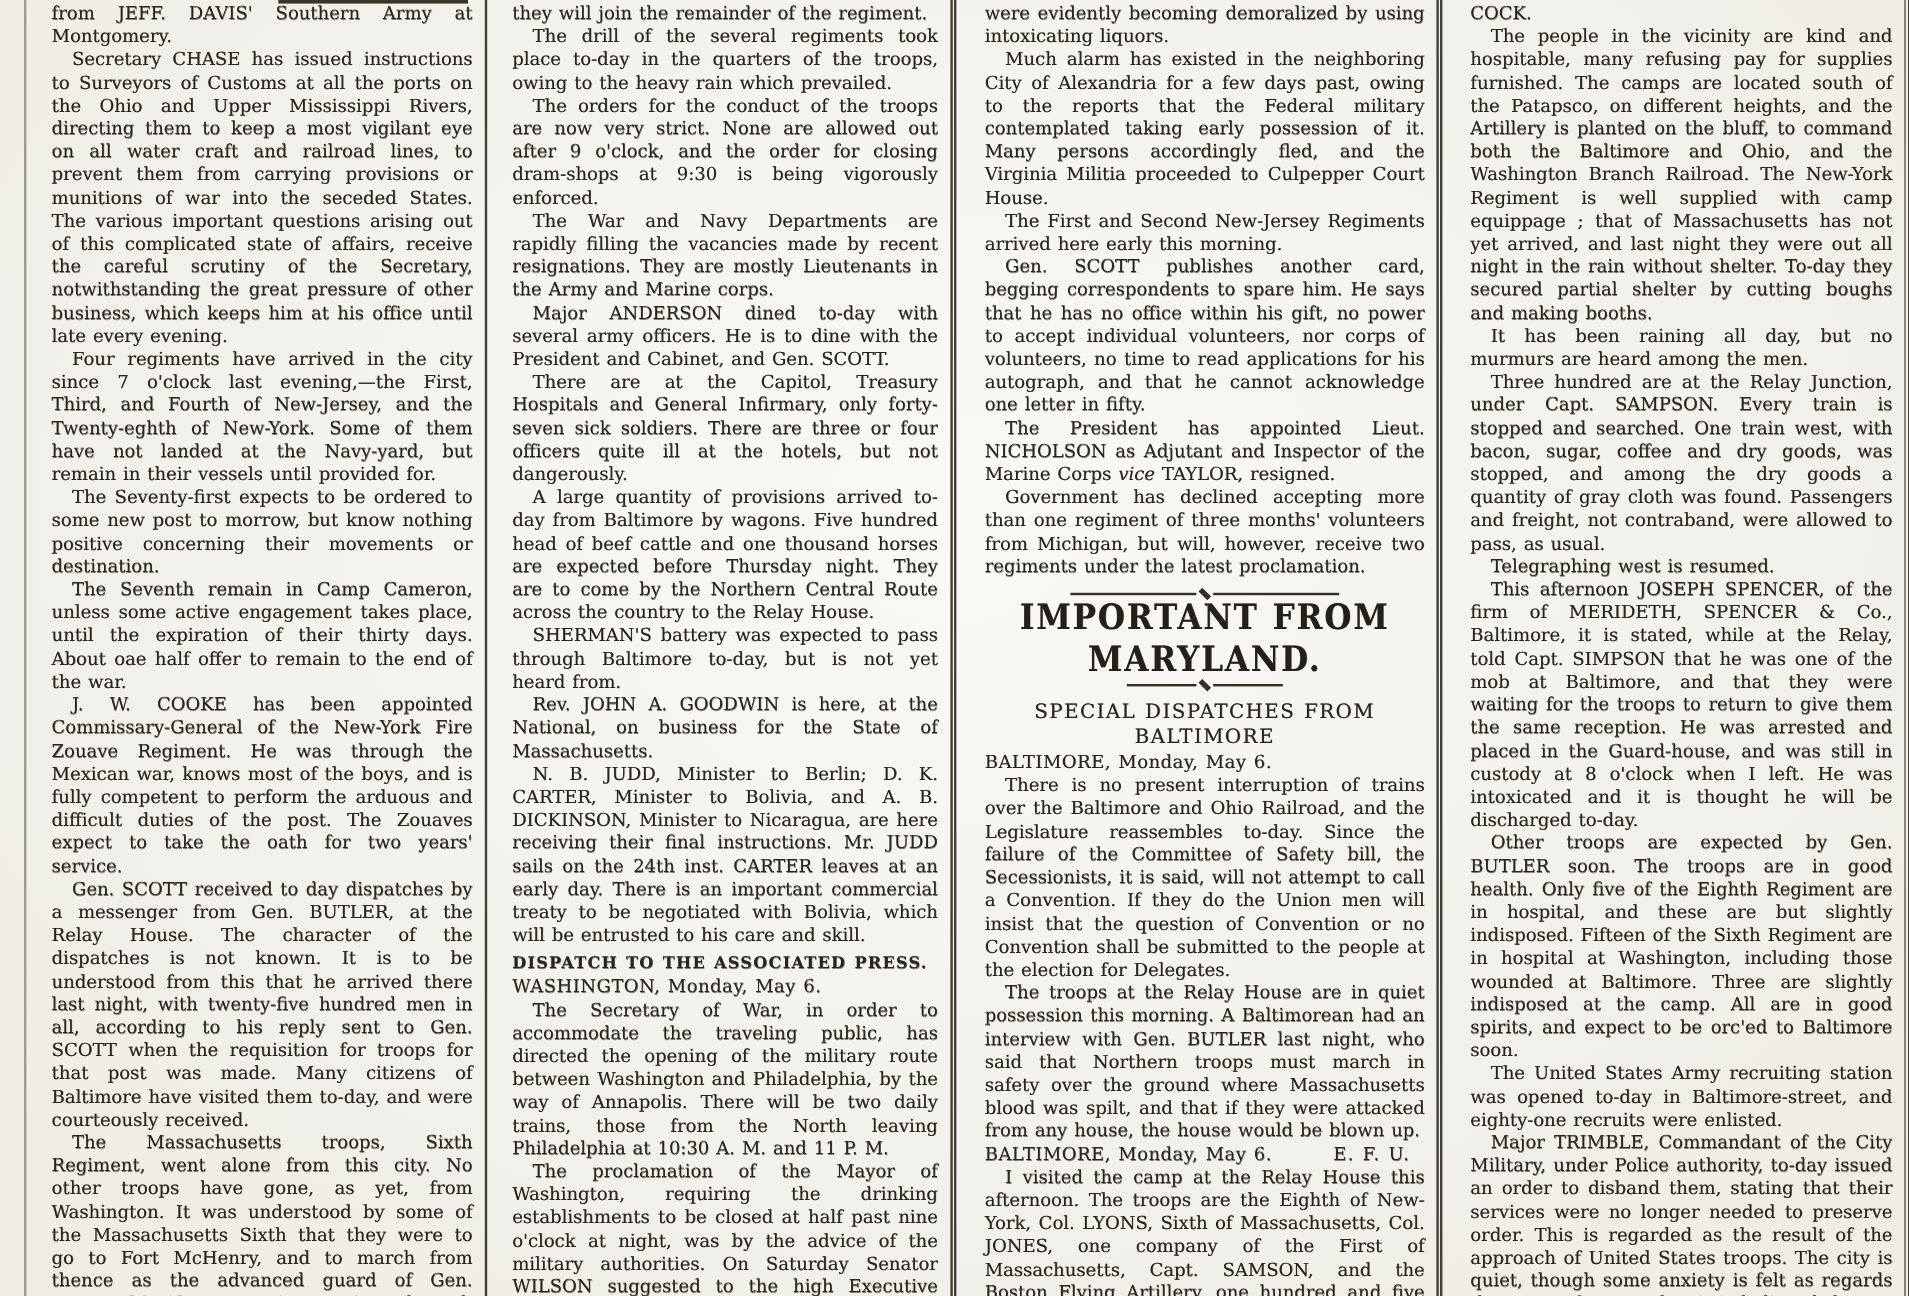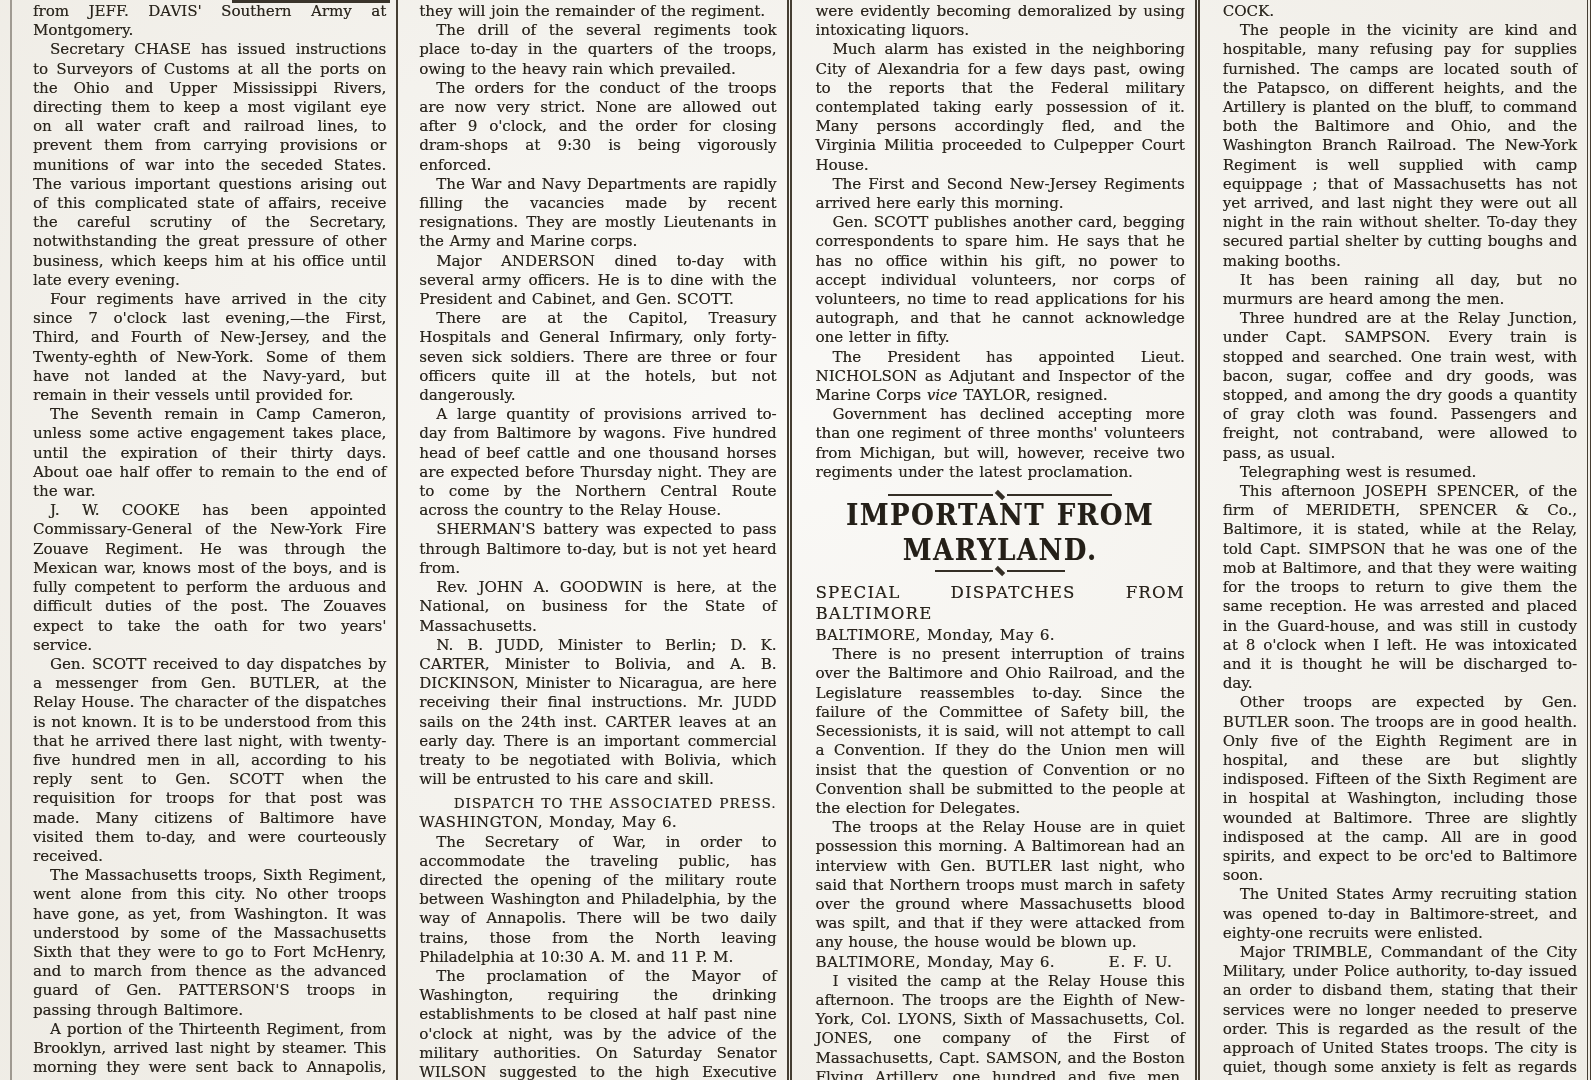--- a/index.html
+++ b/index.html
@@ -10,21 +10,21 @@
     font-family: "DejaVu Serif", serif;
   }
   .page {
     position: relative;
     width: 1591px; height: 1080px;
     background: #f5f3ee;
     background-image: radial-gradient(ellipse at 50% 40%, rgba(255,255,255,0.5), rgba(222,217,205,0.25) 90%);
     display: flex;
     color: #29241c;
     box-sizing: border-box;
-    padding-left: 10px;
+    padding-left: 20px;
   }
   .col {
     box-sizing: border-box;
     height: 1080px;
     overflow: hidden;
     padding: 2px 10px 0 21px;
     text-align: justify;
     font-size: 15px;
     line-height: 19.2px;
     word-spacing: 1px;
@@ -50,28 +50,29 @@
     font-weight: bold;
     letter-spacing: 1.5px;
     transform: scaleY(1.12);
     text-indent: 0;
     color: #241f18;
   }
   h3.subhead {
     margin: 7px 0 2px;
     font-size: 16.5px; line-height: 21px;
     font-weight: 400;
+    text-align: center;
     letter-spacing: 1.2px;
     text-indent: 0;
   }
   h4.subhead-sm {
     margin: 5px 0 1px;
     font-size: 13.5px; line-height: 18px;
-    font-weight: normal;
-    text-align: right;
+    font-weight: bold;
+    text-align: left;
     letter-spacing: 1px;
     text-indent: 0;
   }
   .orn { display: flex; align-items: center; justify-content: center; margin: 3px 0; }
   .orn .oline { height: 2px; background: #342e25; }
   .orn.top .oline { width: 105px; }
   .orn.bottom .oline { width: 58px; }
   .orn .odi {
     width: 8px; height: 8px; background: #342e25;
     transform: rotate(45deg) scale(1.3,0.55);
@@ -82,20 +83,21 @@
 </style>
 </head>
 <body>
 
 <div class="page">
   <div class="fragment"></div>
   <div class="col col-1">
       <p class="cont">from JEFF. DAVIS' Southern Army at Montgomery.</p>
       <p>Secretary CHASE has issued instructions to Surveyors of Customs at all the ports on the Ohio and Upper Mississippi Rivers, directing them to keep a most vigilant eye on all water craft and railroad lines, to prevent them from carrying provisions or munitions of war into the seceded States. The various important questions arising out of this complicated state of affairs, receive the careful scrutiny of the Secretary, notwithstanding the great pressure of other business, which keeps him at his office until late every evening.</p>
       <p>Four regiments have arrived in the city since 7 o'clock last evening,—the First, Third, and Fourth of New-Jersey, and the Twenty-eghth of New-York. Some of them have not landed at the Navy-yard, but remain in their vessels until provided for.</p>
+      <p>The Seventy-first expects to be ordered to some new post to morrow, but know nothing positive concerning their movements or destination.</p>
       <p>The Seventh remain in Camp Cameron, unless some active engagement takes place, until the expiration of their thirty days. About oae half offer to remain to the end of the war.</p>
       <p>J. W. COOKE has been appointed Commissary-General of the New-York Fire Zouave Regiment. He was through the Mexican war, knows most of the boys, and is fully competent to perform the arduous and difficult duties of the post. The Zouaves expect to take the oath for two years' service.</p>
       <p>Gen. SCOTT received to day dispatches by a messenger from Gen. BUTLER, at the Relay House. The character of the dispatches is not known. It is to be understood from this that he arrived there last night, with twenty-five hundred men in all, according to his reply sent to Gen. SCOTT when the requisition for troops for that post was made. Many citizens of Baltimore have visited them to-day, and were courteously received.</p>
       <p>The Massachusetts troops, Sixth Regiment, went alone from this city. No other troops have gone, as yet, from Washington. It was understood by some of the Massachusetts Sixth that they were to go to Fort McHenry, and to march from thence as the advanced guard of Gen. PATTERSON'S troops in passing through Baltimore.</p>
       <p>A portion of the Thirteenth Regiment, from Brooklyn, arrived last night by steamer. This morning they were sent back to Annapolis, where</p>
     </div>
   <div class="col col-2">
       <p class="cont">they will join the remainder of the regiment.</p>
       <p>The drill of the several regiments took place to-day in the quarters of the troops, owing to the heavy rain which prevailed.</p>
       <p>The orders for the conduct of the troops are now very strict. None are allowed out after 9 o'clock, and the order for closing dram-shops at 9:30 is being vigorously enforced.</p>

